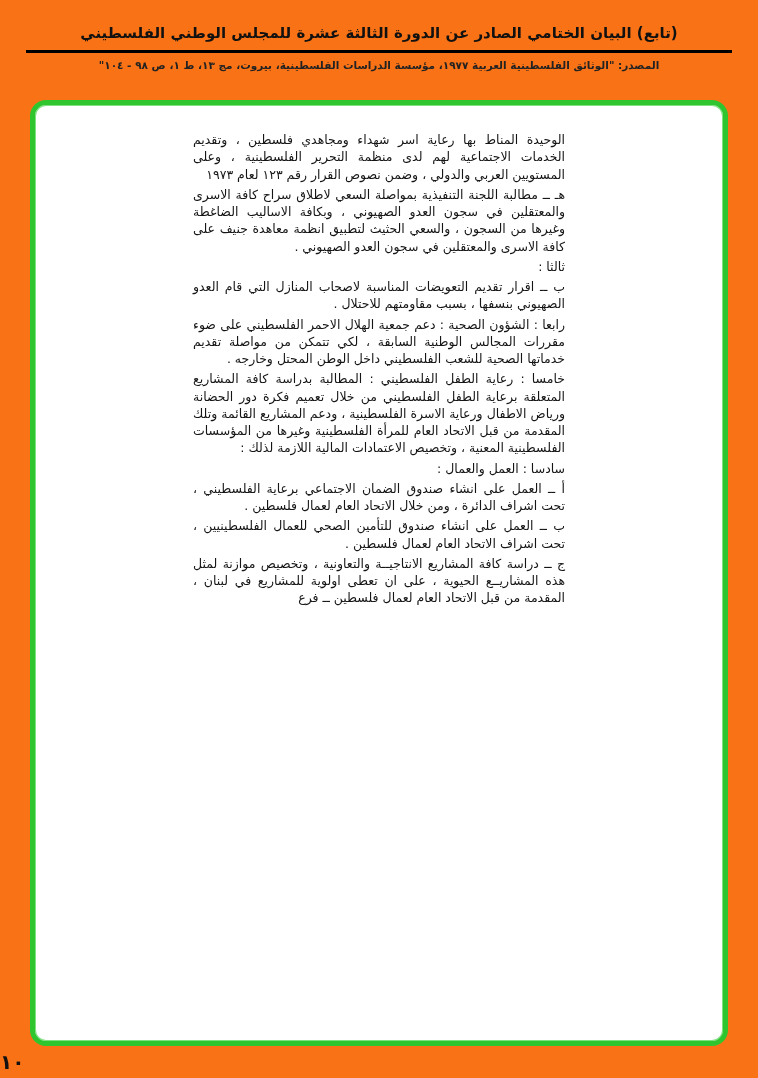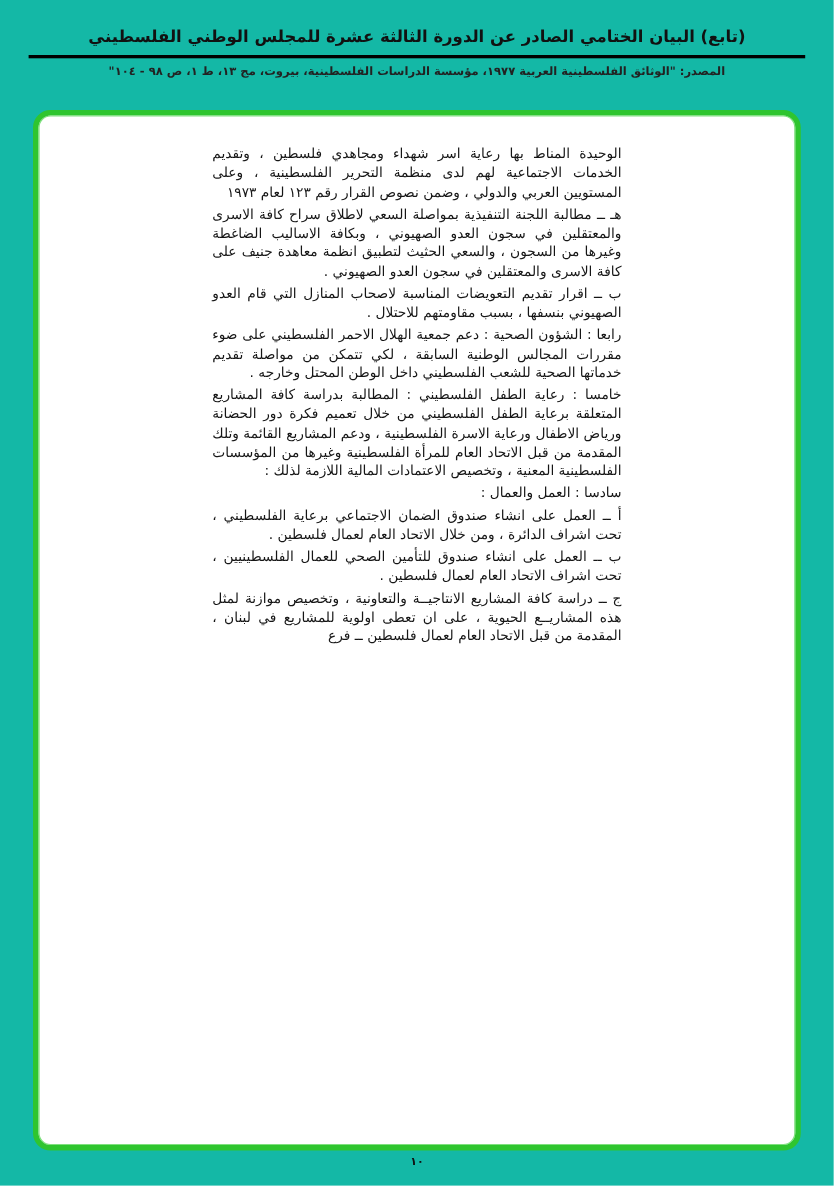--- a/index.html
+++ b/index.html
@@ -4,21 +4,21 @@
 <style>
   html, body {
     margin: 0;
     padding: 0;
     background: #ffffff;
   }
   .page {
     position: relative;
     width: 758px;
     height: 1078px;
-    background: #14b8a6;
+    background: #f97316;
     font-family: "DejaVu Sans", sans-serif;
     overflow: hidden;
   }
   .doc-header {
     padding-top: 24px;
     text-align: center;
     direction: rtl;
   }
   .doc-title {
     font-size: 15px;
@@ -62,25 +62,24 @@
   }
   .body-text p {
     margin: 0 0 3px 0;
   }
   .body-text p.section-head {
     margin-top: 2px;
     margin-bottom: 3px;
   }
   .page-number {
     position: absolute;
-    bottom: 16px;
+    bottom: 4px;
     left: 0;
     right: 0;
-    text-align: center;
-    font-size: 10px;
+    font-size: 20px;
     font-weight: bold;
     color: #111;
   }
 </style>
 </head>
 <body>
 
 <div class="page">
 
   <div class="doc-header">
@@ -88,20 +87,21 @@
   </div>
 
   <div class="header-rule"></div>
 
   <div class="doc-source">المصدر:  "الوثائق الفلسطينية العربية ١٩٧٧، مؤسسة الدراسات الفلسطينية، بيروت، مج ١٣، ط ١، ص ٩٨ - ١٠٤"</div>
 
   <div class="green-frame">
     <div class="body-text">
       <p>الوحيدة المناط بها رعاية اسر شهداء ومجاهدي فلسطين ، وتقديم الخدمات الاجتماعية لهم لدى منظمة التحرير الفلسطينية ، وعلى المستويين العربي والدولي ، وضمن نصوص القرار رقم ١٢٣ لعام ١٩٧٣</p>
       <p>هـ ــ مطالبة اللجنة التنفيذية بمواصلة السعي لاطلاق سراح كافة الاسرى والمعتقلين في سجون العدو الصهيوني ، وبكافة الاساليب الضاغطة وغيرها من السجون ، والسعي الحثيث لتطبيق انظمة معاهدة جنيف على كافة الاسرى والمعتقلين في سجون العدو الصهيوني .</p>
+      <p class="section-head">ثالثا :</p>
       <p>ب ــ اقرار تقديم التعويضات المناسبة لاصحاب المنازل التي قام العدو الصهيوني بنسفها ، بسبب مقاومتهم للاحتلال .</p>
       <p>رابعا : الشؤون الصحية : دعم جمعية الهلال الاحمر الفلسطيني على ضوء مقررات المجالس الوطنية السابقة ، لكي تتمكن من مواصلة تقديم خدماتها الصحية للشعب الفلسطيني داخل الوطن المحتل وخارجه .</p>
       <p>خامسا : رعاية الطفل الفلسطيني : المطالبة بدراسة كافة المشاريع المتعلقة برعاية الطفل الفلسطيني من خلال تعميم فكرة دور الحضانة ورياض الاطفال ورعاية الاسرة الفلسطينية ، ودعم المشاريع القائمة وتلك المقدمة من قبل الاتحاد العام للمرأة الفلسطينية وغيرها من المؤسسات الفلسطينية المعنية ، وتخصيص الاعتمادات المالية اللازمة لذلك :</p>
       <p class="section-head">سادسا : العمل والعمال :</p>
       <p>أ ــ العمل على انشاء صندوق الضمان الاجتماعي برعاية الفلسطيني ، تحت اشراف الدائرة ، ومن خلال الاتحاد العام لعمال فلسطين .</p>
       <p>ب ــ العمل على انشاء صندوق للتأمين الصحي للعمال الفلسطينيين ، تحت اشراف الاتحاد العام لعمال فلسطين .</p>
       <p>ج ــ دراسة كافة المشاريع الانتاجيــة والتعاونية ، وتخصيص موازنة لمثل هذه المشاريــع الحيوية ، على ان تعطى اولوية للمشاريع في لبنان ، المقدمة من قبل الاتحاد العام لعمال فلسطين ــ فرع</p>
     </div>
   </div>
 

